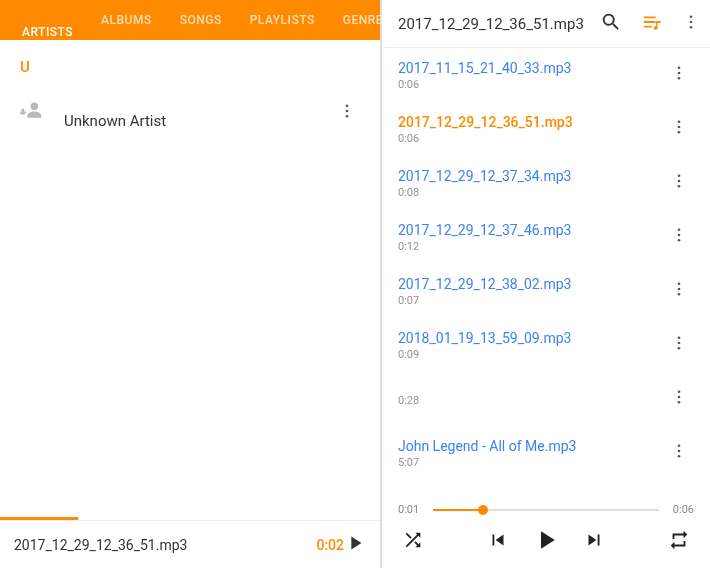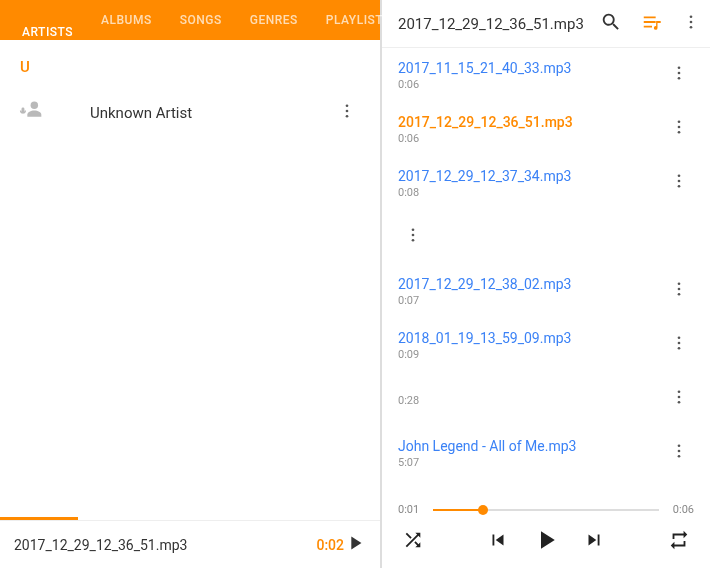--- a/index.html
+++ b/index.html
@@ -8,21 +8,21 @@
 .left { width:382px; border-right:2px solid #ddd; }
 .right { flex:1; }
 
 .tabs { background:#ff8a00; height:40px; display:flex; align-items:center; padding:0 8px; color:#fff; font-size:12px; font-weight:500; letter-spacing:.5px; }
 .tab { padding:0 14px; height:40px; line-height:40px; opacity:.7; cursor:pointer; }
 .tab.active { opacity:1; border-bottom:3px solid #fff;margin-top:24px; }
 
 .content { flex:1; overflow:auto; }
 .section { padding:18px 20px 8px; color:#ff8a00; font-size:15px; font-weight:500; }
 
-.artist { display:flex; align-items:center; padding:12px 18px;gap:26px; }
+.artist { display:flex; align-items:flex-end; padding:12px 18px; }
 .mic-icon { margin-right:18px; color:#b9b9b9; }
 .artist-name { flex:1; font-size:15px; color:#333; }
 .vdots { color:#555; cursor:pointer; padding:6px; }
 
 .bottom-ind { height:3px; background:#ff8a00; width:78px; margin-top:auto; }
 .miniplayer { height:48px; border-top:1px solid #eee; display:flex; align-items:center; padding:0 14px; }
 .mini-title { flex:1; font-size:14px; color:#333; }
 .mini-time { color:#ff8a00; font-weight:500; font-size:14px; }
 .play-btn { cursor:pointer; }
 
@@ -48,22 +48,22 @@
 .ctrl-center svg, .controls > svg { cursor:pointer; }
 </style>
 </head>
 <body>
 
 <div class="pane left">
   <div class="tabs" id="tabs">
       <div class="tab active">ARTISTS</div>
       <div class="tab">ALBUMS</div>
       <div class="tab">SONGS</div>
+      <div class="tab">PLAYLISTS</div>
       <div class="tab">GENRES</div>
-      <div class="tab">PLAYLISTS</div>
     </div>
   <div class="content">
     <div class="section">U</div>
     <div class="artist">
       <span class="mic-icon">
         <svg width="28" height="28" viewBox="0 0 24 24" fill="currentColor">
             <circle cx="14" cy="7" r="3.2"></circle>
             <path d="M14 11.5c-3 0-6 1.4-6 3.7V17h12v-1.8c0-2.3-3-3.7-6-3.7z"></path>
             <rect x="3" y="9" width="2.5" height="5" rx="1.2"></rect>
             <path d="M2.2 11.5a2 2 0 0 0 4.1 0" stroke="currentColor" stroke-width="1.2" fill="none"></path>
@@ -137,20 +137,24 @@
           <div class="track-title">2017_12_29_12_37_34.mp3</div>
           <div class="track-dur">0:08</div>
         </div>
         <span class="vdots"><svg width="18" height="18" viewBox="0 0 24 24" fill="#555">
             <circle cx="12" cy="5" r="1.8"></circle>
             <circle cx="12" cy="12" r="1.8"></circle>
             <circle cx="12" cy="19" r="1.8"></circle>
           </svg></span>
       </div>
       <div class="track">
+        <div class="track-info">
+          <div class="track-title">2017_12_29_12_37_46.mp3</div>
+          <div class="track-dur">0:12</div>
+        </div>
         <span class="vdots"><svg width="18" height="18" viewBox="0 0 24 24" fill="#555">
             <circle cx="12" cy="5" r="1.8"></circle>
             <circle cx="12" cy="12" r="1.8"></circle>
             <circle cx="12" cy="19" r="1.8"></circle>
           </svg></span>
       </div>
       <div class="track">
         <div class="track-info">
           <div class="track-title">2017_12_29_12_38_02.mp3</div>
           <div class="track-dur">0:07</div>

